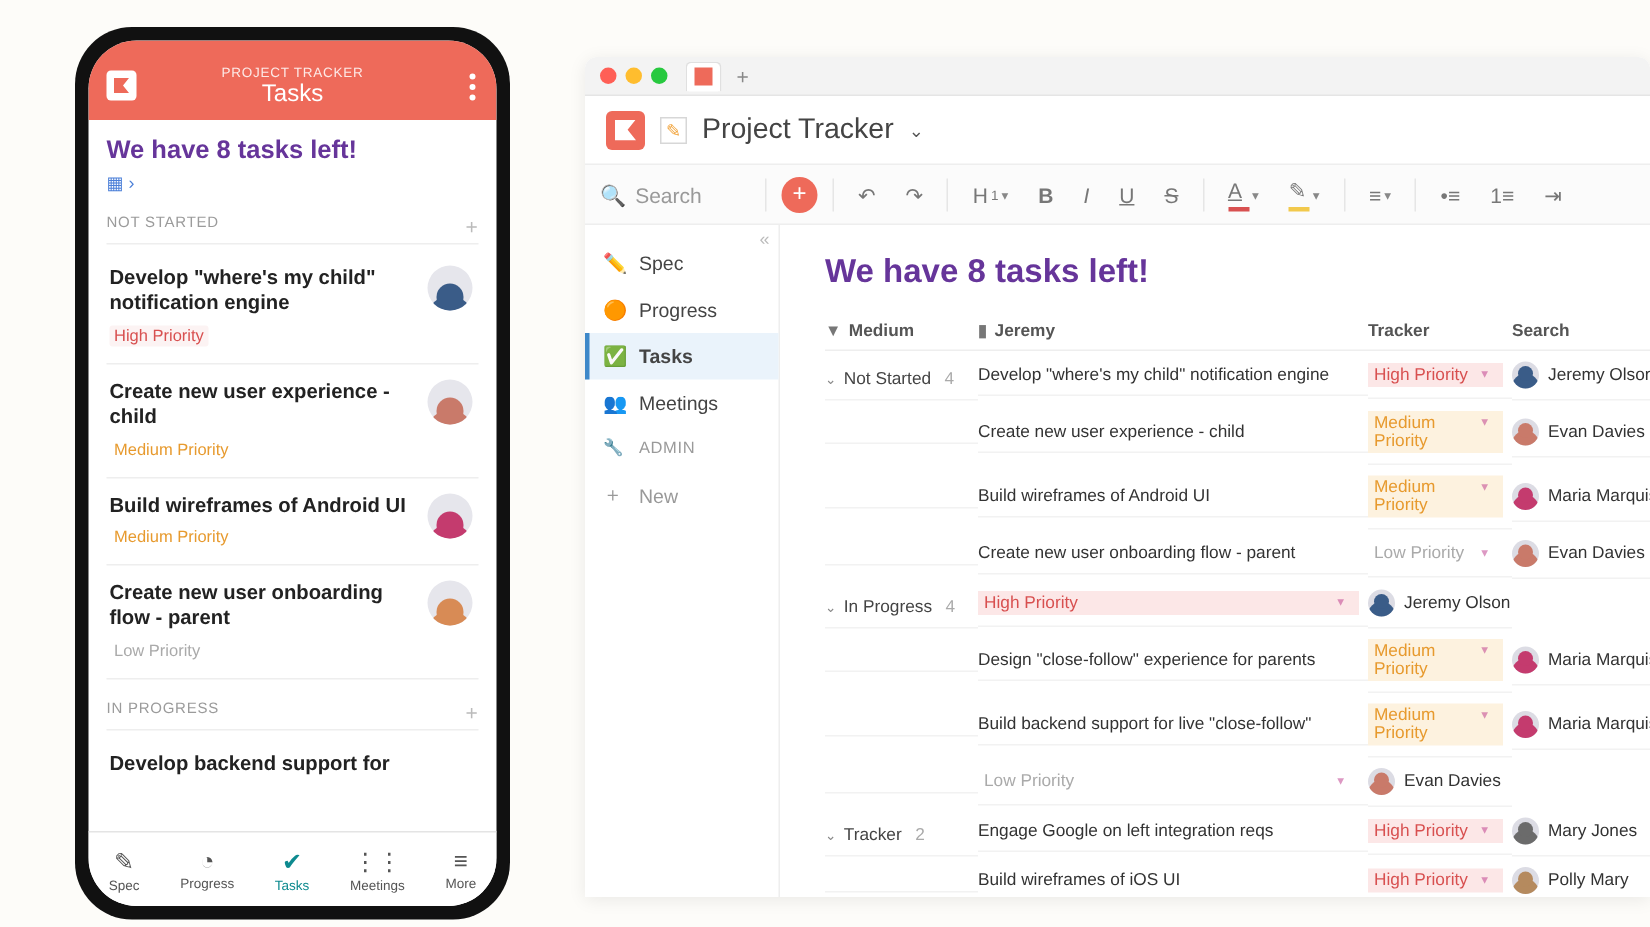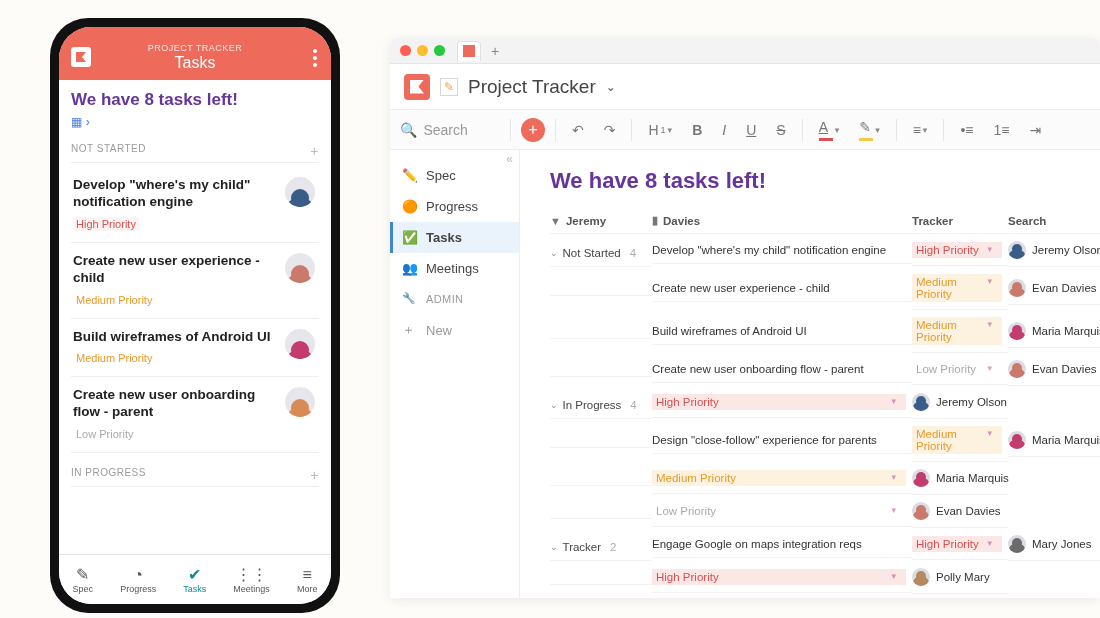--- a/index.html
+++ b/index.html
@@ -127,20 +127,23 @@
       <div class="phone-card">
         <div class="feat">Create new user onboarding flow - parent</div>
         <div class="prio prio-low">Low Priority</div>
         <div class="avatar" style="--av:#d88b55"></div>
       </div>
 
       <div class="phone-section">
         <span>IN PROGRESS</span>
         <span class="plus">+</span>
       </div>
+      <div class="phone-card" style="border:none">
+        <div class="feat">Develop backend support for</div>
+      </div>
     </div>
 
     <div class="phone-tabs">
       <div class="tab"><span class="ic">✎</span><span>Spec</span></div>
       <div class="tab"><span class="ic">◔</span><span>Progress</span></div>
       <div class="tab active"><span class="ic">✔</span><span>Tasks</span></div>
       <div class="tab"><span class="ic">⋮⋮</span><span>Meetings</span></div>
       <div class="tab"><span class="ic">≡</span><span>More</span></div>
     </div>
   </div>
@@ -233,25 +236,25 @@
           <span>New</span>
         </div>
     </div>
 
     <div class="main">
       <div class="main-headline">We have 8 tasks left!</div>
 
       <div class="grid-head">
         <div class="hcell">
             <span class="colicon">▼</span>
-            <span>Jeremy</span>
+            <span>Medium</span>
           </div>
         <div class="hcell">
             <span class="colicon">▮</span>
-            <span>Davies</span>
+            <span>Jeremy</span>
           </div>
         <div class="hcell">
             <span>Tracker</span>
           </div>
         <div class="hcell">
             <span>Search</span>
           </div>
       </div>
 
       <div id="rows">
@@ -327,20 +330,21 @@
             <div class="cell prio">
               <span class="pill-med">Medium Priority<span class="chev">▾</span></span>
             </div>
             <div class="cell owner">
               <span class="ownav" style="--av:#c43b6e"></span>
               <span>Maria Marquis</span>
             </div>
           </div>
           <div class="stage-row">
             <div class="cell stage-spacer"></div>
+            <div class="cell feature">Build backend support for live "close-follow"</div>
             <div class="cell prio">
               <span class="pill-med">Medium Priority<span class="chev">▾</span></span>
             </div>
             <div class="cell owner">
               <span class="ownav" style="--av:#c43b6e"></span>
               <span>Maria Marquis</span>
             </div>
           </div>
           <div class="stage-row">
             <div class="cell stage-spacer"></div>
@@ -353,31 +357,32 @@
             </div>
           </div>
           <div class="stage-row">
             <div class="cell" style="align-items: flex-start;">
               <div class="stage-label">
                 <span class="caret">⌄</span>
                 <span>Tracker</span>
                 <span class="cnt">2</span>
               </div>
             </div>
-            <div class="cell feature">Engage Google on maps integration reqs</div>
+            <div class="cell feature">Engage Google on left integration reqs</div>
             <div class="cell prio">
               <span class="pill-high">High Priority<span class="chev">▾</span></span>
             </div>
             <div class="cell owner">
               <span class="ownav" style="--av:#6b6b6b"></span>
               <span>Mary Jones</span>
             </div>
           </div>
           <div class="stage-row">
             <div class="cell stage-spacer"></div>
+            <div class="cell feature">Build wireframes of iOS UI</div>
             <div class="cell prio">
               <span class="pill-high">High Priority<span class="chev">▾</span></span>
             </div>
             <div class="cell owner">
               <span class="ownav" style="--av:#b58a5e"></span>
               <span>Polly Mary</span>
             </div>
           </div>
         </div>
     </div>

